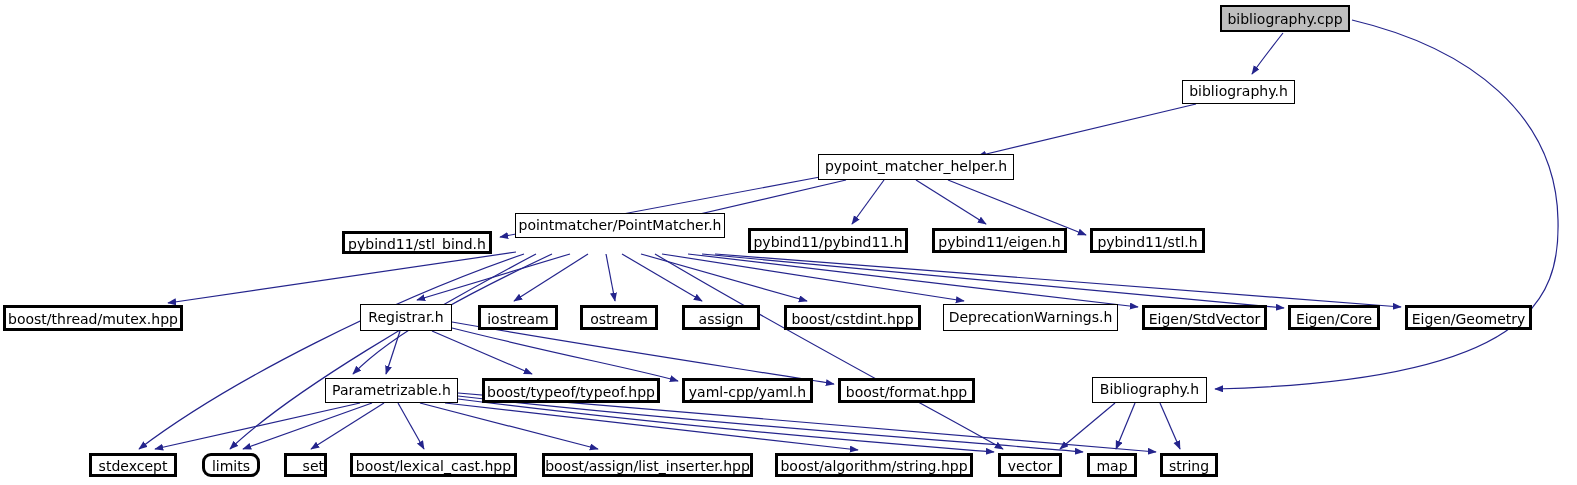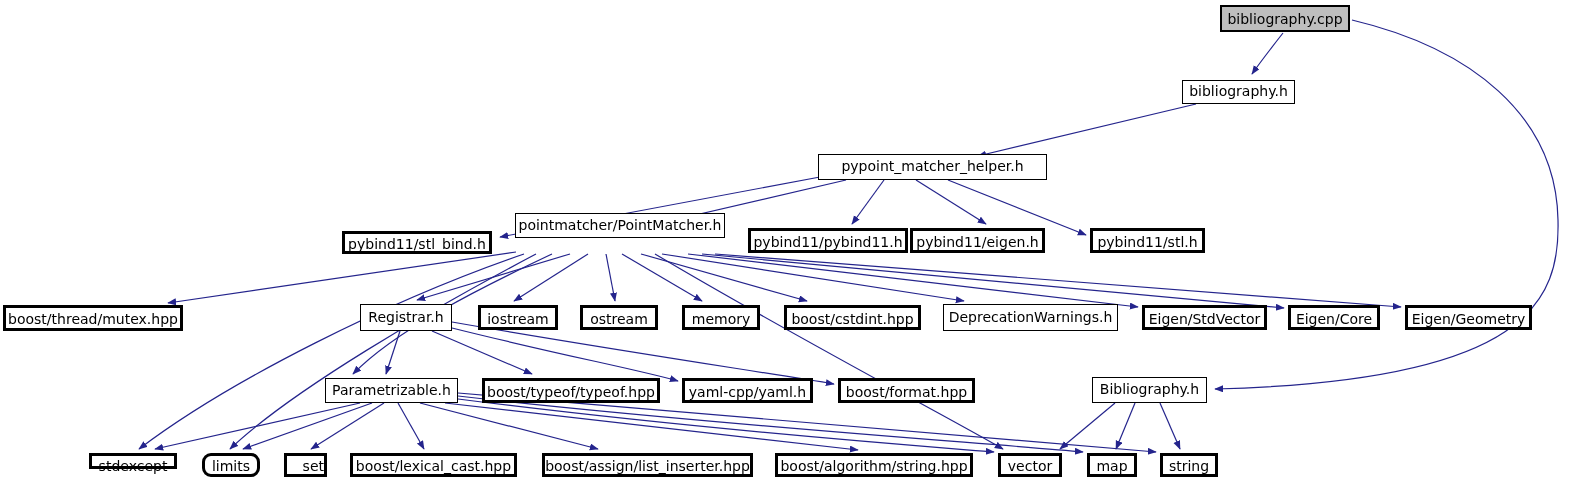--- a/index.html
+++ b/index.html
@@ -59,42 +59,42 @@
       <path d="M458,399 C700,430 920,446 994,452" class="edge" marker-end="url(#arrow)"></path>
       <path d="M458,396 C700,424 1000,444 1083,452" class="edge" marker-end="url(#arrow)"></path>
       <path d="M458,393 C750,418 1062,444 1156,452" class="edge" marker-end="url(#arrow)"></path>
       <path d="M1115,403 L1060,449" class="edge" marker-end="url(#arrow)"></path>
       <path d="M1135,403 L1116,449" class="edge" marker-end="url(#arrow)"></path>
       <path d="M1160,403 L1180,449" class="edge" marker-end="url(#arrow)"></path>
     </svg>
   <div id="nodes">
       <div class="node main" style="left: 1220px; top: 5px; width: 130px; height: 27px; line-height: 24px;">bibliography.cpp</div>
       <div class="node bold" style="left: 1182px; top: 80px; width: 113px; height: 24px; line-height: 21px;">bibliography.h</div>
-      <div class="node bold" style="left: 818px; top: 154px; width: 229px; height: 26px; line-height: 23px; text-align: center;">pypoint_matcher_helper.h</div>
+      <div class="node bold" style="left: 818px; top: 154px; width: 196px; height: 26px; line-height: 23px; text-align: center;">pypoint_matcher_helper.h</div>
       <div class="node plain" style="left: 342px; top: 231px; width: 150px; height: 23px; line-height: 20px;">pybind11/stl_bind.h</div>
       <div class="node bold" style="left: 515px; top: 213px; width: 210px; height: 25px; line-height: 22px;">pointmatcher/PointMatcher.h</div>
       <div class="node plain" style="left: 748px; top: 228px; width: 160px; height: 25px; line-height: 22px;">pybind11/pybind11.h</div>
-      <div class="node plain" style="left: 910px; top: 228px; width: 135px; height: 25px; line-height: 22px;">pybind11/eigen.h</div>
+      <div class="node plain" style="left: 932px; top: 228px; width: 135px; height: 25px; line-height: 22px;">pybind11/eigen.h</div>
       <div class="node plain" style="left: 1090px; top: 228px; width: 115px; height: 25px; line-height: 22px;">pybind11/stl.h</div>
       <div class="node plain" style="left: 3px; top: 305px; width: 180px; height: 26px; line-height: 23px;">boost/thread/mutex.hpp</div>
       <div class="node bold" style="left: 360px; top: 304px; width: 92px; height: 27px; line-height: 24px;">Registrar.h</div>
       <div class="node plain" style="left: 478px; top: 305px; width: 80px; height: 25px; line-height: 22px;">iostream</div>
       <div class="node plain" style="left: 580px; top: 305px; width: 78px; height: 25px; line-height: 22px;">ostream</div>
-      <div class="node plain" style="left: 682px; top: 305px; width: 78px; height: 25px; line-height: 22px;">memory</div>
+      <div class="node plain" style="left: 682px; top: 305px; width: 78px; height: 25px; line-height: 22px;">assign</div>
       <div class="node plain" style="left: 784px; top: 305px; width: 137px; height: 25px; line-height: 22px;">boost/cstdint.hpp</div>
       <div class="node bold" style="left: 943px; top: 304px; width: 175px; height: 27px; line-height: 24px;">DeprecationWarnings.h</div>
       <div class="node plain" style="left: 1142px; top: 305px; width: 125px; height: 25px; line-height: 22px;">Eigen/StdVector</div>
       <div class="node plain" style="left: 1288px; top: 305px; width: 92px; height: 25px; line-height: 22px;">Eigen/Core</div>
       <div class="node plain" style="left: 1405px; top: 305px; width: 127px; height: 25px; line-height: 22px;">Eigen/Geometry</div>
       <div class="node bold" style="left: 325px; top: 378px; width: 133px; height: 25px; line-height: 22px;">Parametrizable.h</div>
       <div class="node plain" style="left: 482px; top: 378px; width: 178px; height: 25px; line-height: 22px;">boost/typeof/typeof.hpp</div>
       <div class="node plain" style="left: 682px; top: 378px; width: 131px; height: 25px; line-height: 22px;">yaml-cpp/yaml.h</div>
       <div class="node plain" style="left: 838px; top: 378px; width: 137px; height: 25px; line-height: 22px;">boost/format.hpp</div>
       <div class="node bold" style="left: 1092px; top: 377px; width: 115px; height: 26px; line-height: 23px;">Bibliography.h</div>
-      <div class="node plain" style="left: 89px; top: 453px; width: 88px; height: 16px; line-height: 21px;">stdexcept</div>
+      <div class="node plain" style="left: 89px; top: 453px; width: 88px; height: 24px; line-height: 21px;">stdexcept</div>
       <div class="node plain" style="left: 202px; top: 453px; width: 58px; height: 24px; line-height: 21px; border-radius: 9px;">limits</div>
       <div class="node plain" style="left: 284px; top: 453px; width: 43px; height: 24px; line-height: 21px; text-align: right;">set</div>
       <div class="node plain" style="left: 350px; top: 453px; width: 167px; height: 24px; line-height: 21px;">boost/lexical_cast.hpp</div>
       <div class="node plain" style="left: 542px; top: 453px; width: 211px; height: 24px; line-height: 21px;">boost/assign/list_inserter.hpp</div>
       <div class="node plain" style="left: 775px; top: 453px; width: 198px; height: 24px; line-height: 21px;">boost/algorithm/string.hpp</div>
       <div class="node plain" style="left: 998px; top: 453px; width: 64px; height: 24px; line-height: 21px;">vector</div>
       <div class="node plain" style="left: 1087px; top: 453px; width: 50px; height: 24px; line-height: 21px;">map</div>
       <div class="node plain" style="left: 1160px; top: 453px; width: 58px; height: 24px; line-height: 21px;">string</div>
     </div>
 </div>

